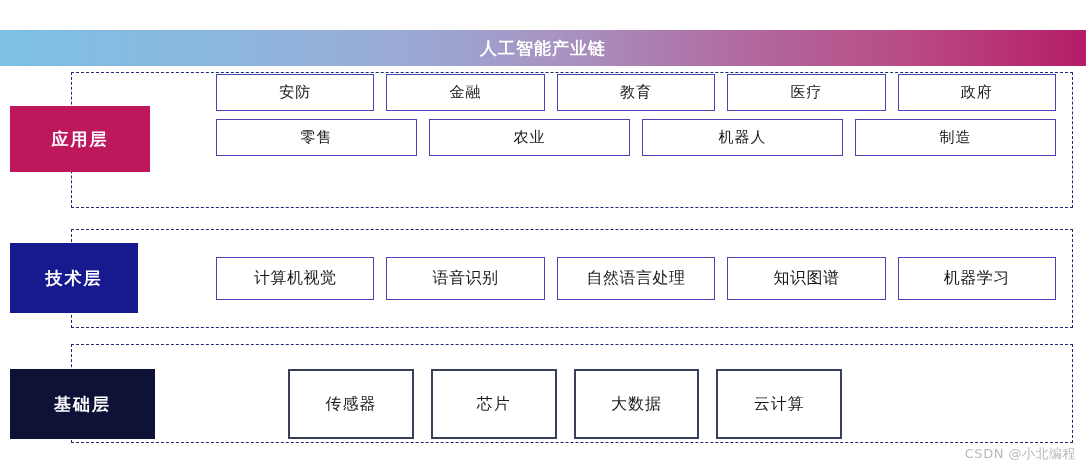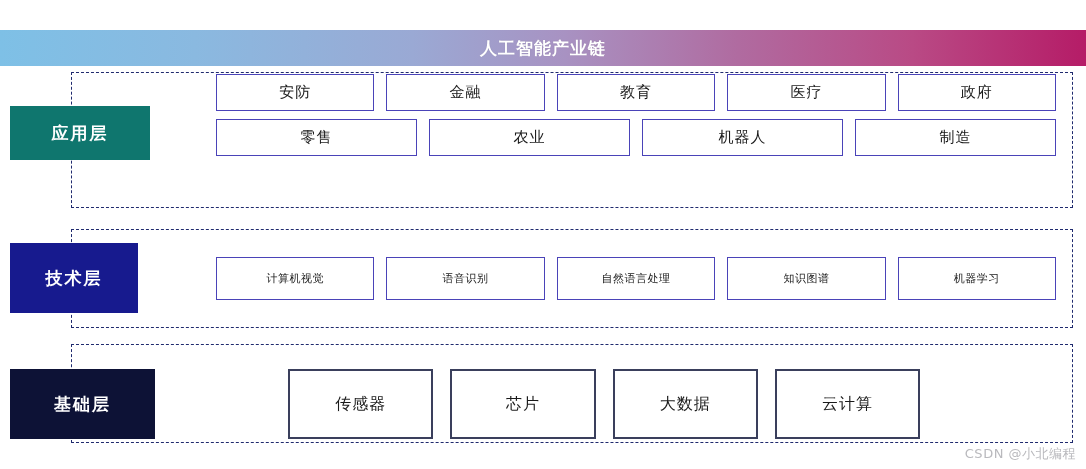--- a/index.html
+++ b/index.html
@@ -61,21 +61,21 @@
     position: absolute;
     display: flex;
     align-items: center;
     justify-content: center;
     color: #ffffff;
     font-size: 17px;
     font-weight: bold;
     letter-spacing: 2px;
     z-index: 3;
   }
-  .layer-label-app  { left: 10px; top: 106px; width: 140px; height: 54px; background: #0f766e; }
+  .layer-label-app  { left: 10px; top: 106px; width: 140px; height: 66px; background: #be185d; }
   .layer-label-tech { left: 10px; top: 243px; width: 128px; height: 70px; background: #171a8e; }
   .layer-label-base { left: 10px; top: 369px; width: 145px; height: 70px; background: #0d1236; }
 
   
   .rows-app {
     position: absolute;
     left: 216px;
     top: 74px;
     width: 840px;
     z-index: 2;
@@ -111,31 +111,31 @@
     z-index: 2;
   }
   .cell-tech {
     flex: 1 1 0;
     height: 43px;
     border: 1.5px solid #4a43b8;
     background: #ffffff;
     display: flex;
     align-items: center;
     justify-content: center;
-    font-size: 11px;
+    font-size: 16px;
     color: #1a1a1a;
     letter-spacing: 0.5px;
   }
 
   
   .row-base {
     position: absolute;
     left: 288px;
     top: 369px;
-    width: 632px;
+    width: 554px;
     display: flex;
     gap: 17px;
     z-index: 2;
   }
   .cell-base {
     flex: 1 1 0;
     height: 70px;
     border: 2px solid #3a3f5c;
     background: #ffffff;
     display: flex;

